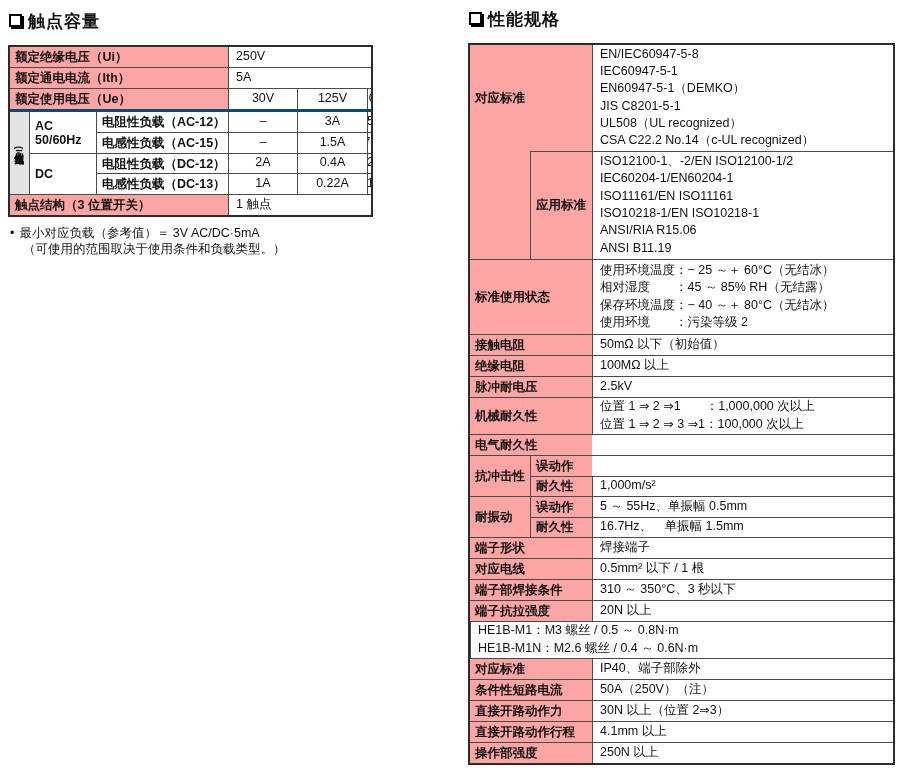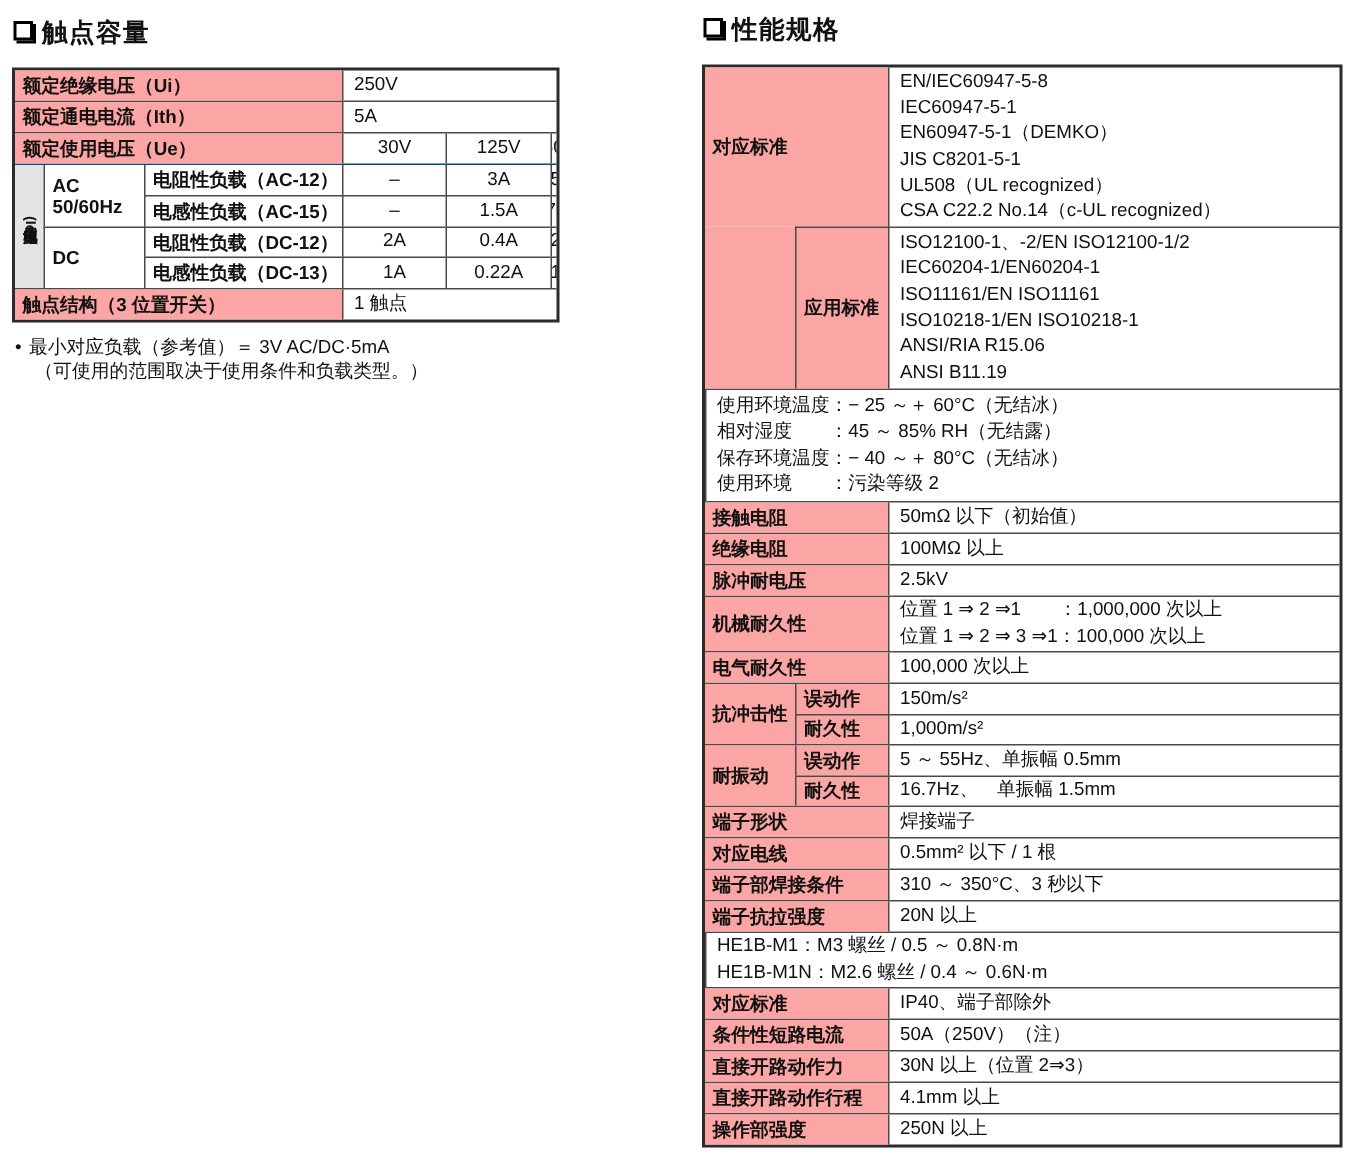--- a/index.html
+++ b/index.html
@@ -36,21 +36,21 @@
   
   .lab218{flex:0 0 218px}
   .w69{flex:0 0 69px}
   .w70{flex:0 0 70px}
   .flex1{flex:1}
   .h20{height:20px}
   .lgrid{
     display:grid;
     grid-template-columns:19px 67px 132px 69px 70px 1fr;
     grid-template-rows:20px 21px 20px 21px;
-    border-top:1px solid #0c4a6e;
+    border-top:3px solid #0c4a6e;
   }
   .ldr{font-weight:bold;font-size:12.5px;padding-left:5px;white-space:pre-line;line-height:14px}
   .vert{
     background:#e4e4e4;font-weight:bold;font-size:9.5px;
     writing-mode:vertical-rl;text-orientation:mixed;
     justify-content:center;padding:1px 0;line-height:1;letter-spacing:0;
   }
 
   
   .rlab{flex:0 0 122px}
@@ -154,20 +154,21 @@
 CSA C22.2 No.14（c-UL recognized）</div>
       <div class="c val bl bt" style="grid-area:2/3/3/4">ISO12100-1、-2/EN ISO12100-1/2
 IEC60204-1/EN60204-1
 ISO11161/EN ISO11161
 ISO10218-1/EN ISO10218-1
 ANSI/RIA R15.06
 ANSI B11.19</div>
     </div>
 
     <div class="row h74">
+      <div class="c hd rlab">标准使用状态</div>
       <div class="c val flex1 bl">使用环境温度：− 25 ～＋ 60°C（无结冰）
 相对湿度　　：45 ～ 85% RH（无结露）
 保存环境温度：− 40 ～＋ 80°C（无结冰）
 使用环境　　：污染等级 2</div>
     </div>
 
     <div class="row h20">
       <div class="c hd rlab">接触电阻</div>
       <div class="c val flex1 bl">50mΩ 以下（初始值）</div>
     </div>
@@ -179,28 +180,26 @@
       <div class="c hd rlab">脉冲耐电压</div>
       <div class="c val flex1 bl">2.5kV</div>
     </div>
     <div class="row h36">
       <div class="c hd rlab">机械耐久性</div>
       <div class="c val flex1 bl">位置 1 ⇒ 2 ⇒1　　：1,000,000 次以上
 位置 1 ⇒ 2 ⇒ 3 ⇒1：100,000 次以上</div>
     </div>
     <div class="row h20">
       <div class="c hd rlab">电气耐久性</div>
-      <div class="c val flex1 bl">100,000 次以上</div>
     </div>
 
     <div class="rgrid rows-2x20">
       <div class="c hd" style="grid-area:1/1/3/2">抗冲击性</div>
       <div class="c hd bl" style="grid-area:1/2/2/3">误动作</div>
       <div class="c hd bl bt" style="grid-area:2/2/3/3">耐久性</div>
-      <div class="c val bl" style="grid-area:1/3/2/4">150m/s²</div>
       <div class="c val bl bt" style="grid-area:2/3/3/4">1,000m/s²</div>
     </div>
 
     <div class="rgrid rows-2x20">
       <div class="c hd" style="grid-area:1/1/3/2">耐振动</div>
       <div class="c hd bl" style="grid-area:1/2/2/3">误动作</div>
       <div class="c hd bl bt" style="grid-area:2/2/3/3">耐久性</div>
       <div class="c val bl" style="grid-area:1/3/2/4">5 ～ 55Hz、单振幅 0.5mm</div>
       <div class="c val bl bt" style="grid-area:2/3/3/4">16.7Hz、　单振幅 1.5mm</div>
     </div>

